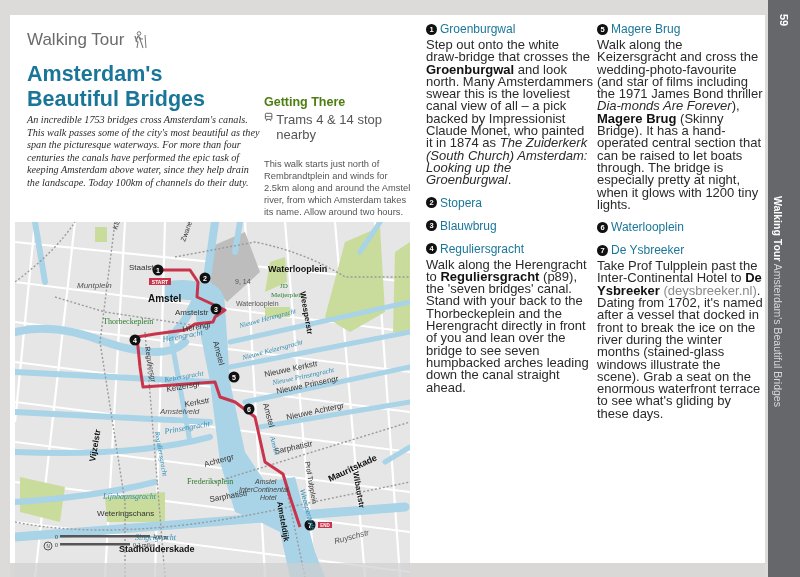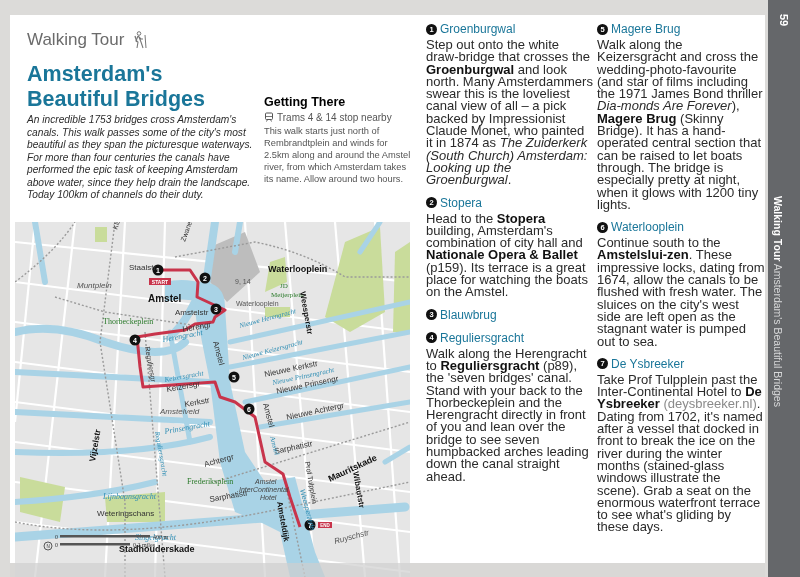--- a/index.html
+++ b/index.html
@@ -38,30 +38,30 @@
     position: absolute; left: 27px; top: 30px;
     font-size: 17px; color: #6b6b6b; display: flex; align-items: center; gap: 8px;
   }
   .hiker { width: 18px; height: 18px; }
   .title {
     position: absolute; left: 27px; top: 62px; width: 230px;
     font-size: 21.5px; line-height: 25px; font-weight: bold; color: #1a7699;
   }
   .intro {
     position: absolute; left: 27px; top: 114px; width: 235px;
-    font-size: 10.2px; line-height: 12.5px; font-style: italic; color: #2c2c2c;
+    font-size: 10.2px; line-height: 12.5px; font-style: italic; color: #2c2c2c; font-family: Liberation Serif, serif;
   }
   .getting {
     position: absolute; left: 264px; top: 95px; width: 150px;
   }
   .getting h3 {
-    margin: 0 0 3px 0; font-size: 12.5px; font-weight: bold; color: #000000;
+    margin: 0 0 3px 0; font-size: 12.5px; font-weight: bold; color: #4d7c0f;
   }
   .getting .tram {
-    font-size: 10px; color: #555; display: flex; align-items: flex-start; gap: 3px; margin-bottom: 2px;
+    font-size: 13px; color: #555; display: flex; align-items: flex-start; gap: 3px; margin-bottom: 16px;
   }
   .getting p {
     margin: 0; font-size: 9.3px; line-height: 12px; color: #555;
   }
 
   .col { position: absolute; width: 168px; }
   .col1 { left: 426px; top: 22px; }
   .col2 { left: 597px; top: 22px; }
   .stop { margin-bottom: 9px; }
   .stop h4 {
@@ -131,21 +131,20 @@
         <span class="num">1</span>
         <span>Groenburgwal</span>
       </h4>
     <p>Step out onto the white draw-bridge that crosses the <b>Groenburgwal</b> and look north. Many Amsterdammers swear this is the loveliest canal view of all – a pick backed by Impressionist Claude Monet, who painted it in 1874 as <i>The Zuiderkerk (South Church) Amsterdam: Looking up the Groenburgwal</i>.</p>
   </div>
   <div class="stop">
     <h4>
         <span class="num">2</span>
         <span>Stopera</span>
       </h4>
-    <p>Head to the <b>Stopera</b> building, Amsterdam's combination of city hall and <b>Nationale Opera &amp; Ballet</b> (p159). Its terrace is a great place for watching the boats on the Amstel.</p>
   </div>
   <div class="stop">
     <h4>
         <span class="num">3</span>
         <span>Blauwbrug</span>
       </h4>
   </div>
   <div class="stop">
     <h4>
         <span class="num">4</span>
@@ -161,21 +160,20 @@
         <span class="num">5</span>
         <span>Magere Brug</span>
       </h4>
     <p>Walk along the Keizersgracht and cross the wedding-photo-favourite (and star of films including the 1971 James Bond thriller <i>Dia-monds Are Forever</i>), <b>Magere Brug</b> (Skinny Bridge). It has a hand-operated central section that can be raised to let boats through. The bridge is especially pretty at night, when it glows with 1200 tiny lights.</p>
   </div>
   <div class="stop">
     <h4>
         <span class="num">6</span>
         <span>Waterlooplein</span>
       </h4>
-    <p>Continue south to the <b>Amstelslui-zen</b>. These impressive locks, dating from 1674, allow the canals to be flushed with fresh water. The sluices on the city's west side are left open as the stagnant water is pumped out to sea.</p>
   </div>
   <div class="stop">
     <h4>
         <span class="num">7</span>
         <span>De Ysbreeker</span>
       </h4>
     <p>Take Prof Tulpplein past the Inter-Continental Hotel to <b>De Ysbreeker</b> <span class="url">(deysbreeker.nl)</span>. Dating from 1702, it's named after a vessel that docked in front to break the ice on the river during the winter months (stained-glass windows illustrate the scene). Grab a seat on the enormous waterfront terrace to see what's gliding by these days.</p>
   </div>
 </div>
 

